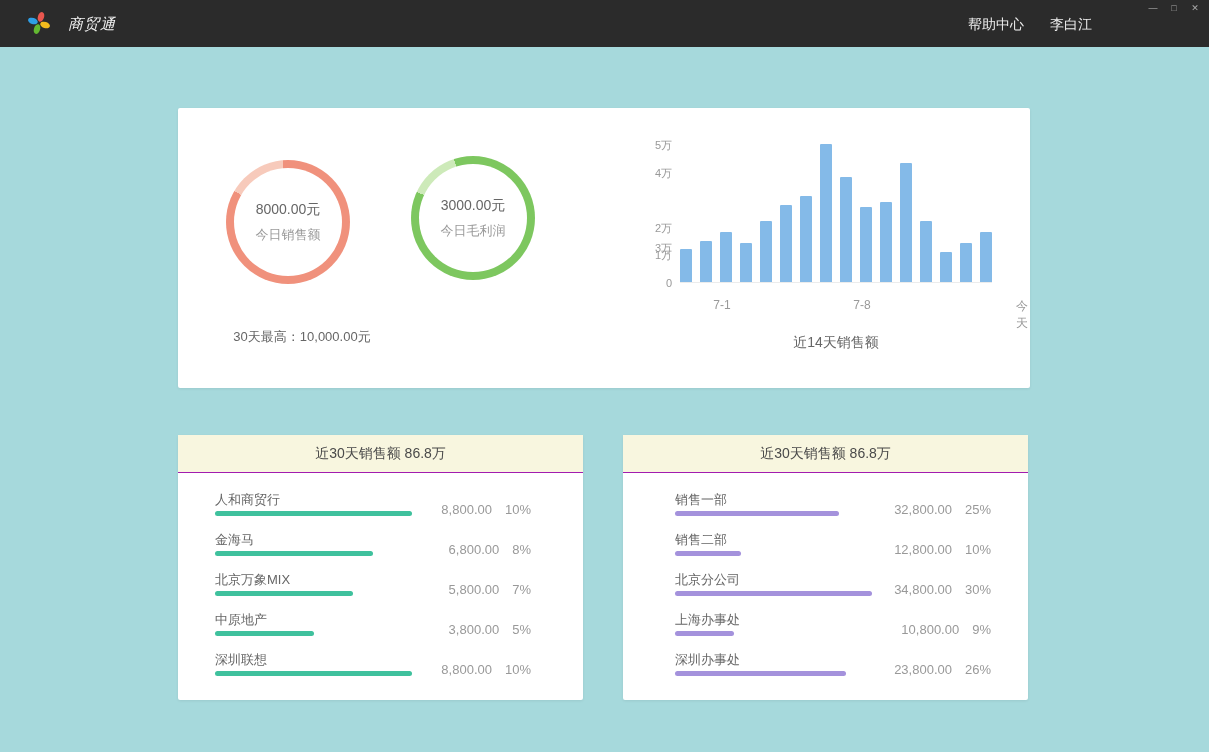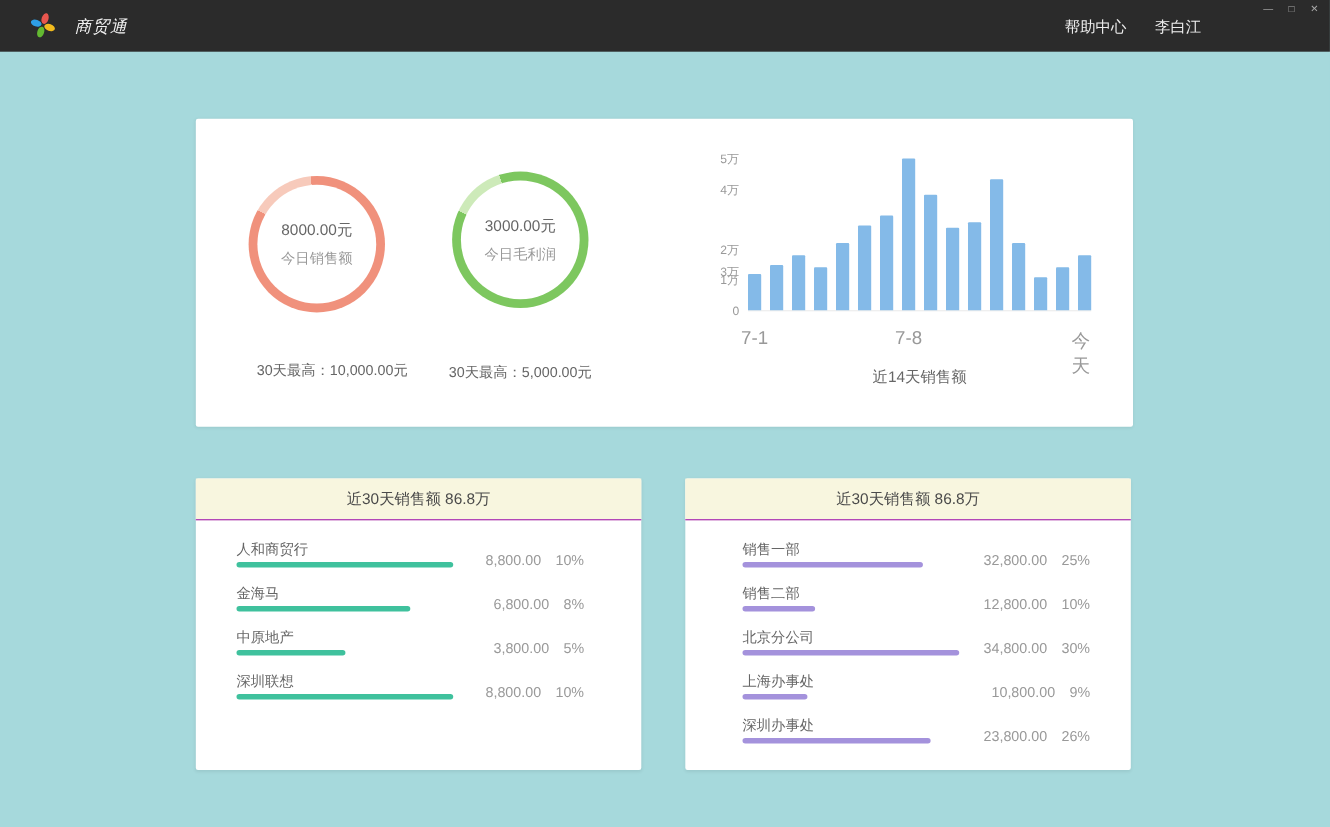--- a/index.html
+++ b/index.html
@@ -34,21 +34,21 @@
   .donut-label { font-size:13px; color:#999; }
   .footnote { position:absolute; width:228px; text-align:center; font-size:13px; color:#666; }
   .fn1 { left:0px; top:220px;padding-left:20px; }
   .fn2 { left:181px; top:222px; }
 
   
   .chart { position:absolute; left:446px; top:30px; width:386px; height:244px; }
   .ytick { position:absolute; right:338px; width:46px; text-align:right; font-size:11px; color:#999; line-height:14px; }
   .plot { position:absolute; left:56px; top:7px; width:312px; height:138px; border-bottom:1px solid #ececec; }
   .vbar { position:absolute; bottom:0; width:12px; border-radius:1px 1px 0 0; }
-  .xtick { position:absolute; top:160px; transform:translateX(-50%); font-size:17px; color:#999; }
+  .xtick { position:absolute; top:160px; transform:translateX(-50%); font-size:12px; color:#999;margin-left:36px; }
   .chart-title { position:absolute; left:56px; top:196px; width:312px; text-align:center; font-size:14px; color:#666; }
 
   
   .list-card { top:435px; width:405px; height:265px; }
   .card-left { left:178px; }
   .card-right { left:623px; }
   .card-header { height:38px; background:#f8f6df; border-bottom:1px solid #a21caf;
                  display:flex; align-items:center; justify-content:center; font-size:14px; color:#4a4a4a; }
   .card-list { padding-top:16px; }
   .list-row { position:relative; height:40px; }
@@ -94,21 +94,20 @@
     </div>
   </div>
   <div class="footnote fn1">30天最高：10,000.00元</div>
 
   <div class="donut donut2" style="background: conic-gradient(rgb(125, 199, 95) 0deg, rgb(125, 199, 95) 295deg, rgb(205, 234, 185) 295deg, rgb(205, 234, 185) 342deg, rgb(125, 199, 95) 342deg, rgb(125, 199, 95) 360deg);">
     <div class="donut-hole">
       <div class="donut-value">3000.00元</div>
       <div class="donut-label">今日毛利润</div>
     </div>
   </div>
-  <div class="footnote fn2">30天最高：5,000.00元</div>
 
   <div class="chart">
     <div id="y-axis">
         <div class="ytick" style="top: 0px;">5万</div>
         <div class="ytick" style="top: 28px;">4万</div>
         <div class="ytick" style="top: 55px; margin-top: 48px;">3万</div>
         <div class="ytick" style="top: 83px;">2万</div>
         <div class="ytick" style="top: 110px;">1万</div>
         <div class="ytick" style="top: 138px;">0</div>
       </div>
@@ -146,20 +145,25 @@
         <div class="row-name">人和商贸行</div>
         <div class="row-bar" style="width:197px;background:#3fc19d"></div>
         <div class="row-value"><span>8,800.00</span><span class="pct">10%</span></div>
       </div>
       <div class="list-row">
         <div class="row-name">金海马</div>
         <div class="row-bar" style="width:158px;background:#3fc19d"></div>
         <div class="row-value"><span>6,800.00</span><span class="pct">8%</span></div>
       </div>
       <div class="list-row">
+        <div class="row-name">北京万象MIX</div>
+        <div class="row-bar" style="width:138px;background:#3fc19d"></div>
+        <div class="row-value"><span>5,800.00</span><span class="pct">7%</span></div>
+      </div>
+      <div class="list-row">
         <div class="row-name">中原地产</div>
         <div class="row-bar" style="width:99px;background:#3fc19d"></div>
         <div class="row-value"><span>3,800.00</span><span class="pct">5%</span></div>
       </div>
       <div class="list-row">
         <div class="row-name">深圳联想</div>
         <div class="row-bar" style="width:197px;background:#3fc19d"></div>
         <div class="row-value"><span>8,800.00</span><span class="pct">10%</span></div>
       </div>
     </div>

